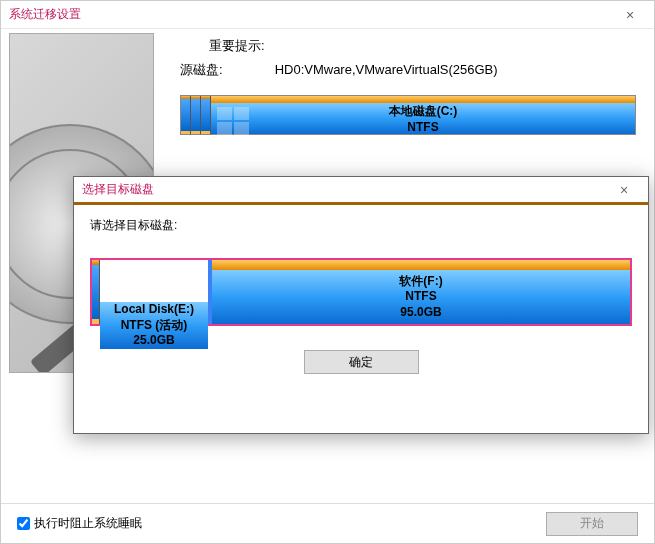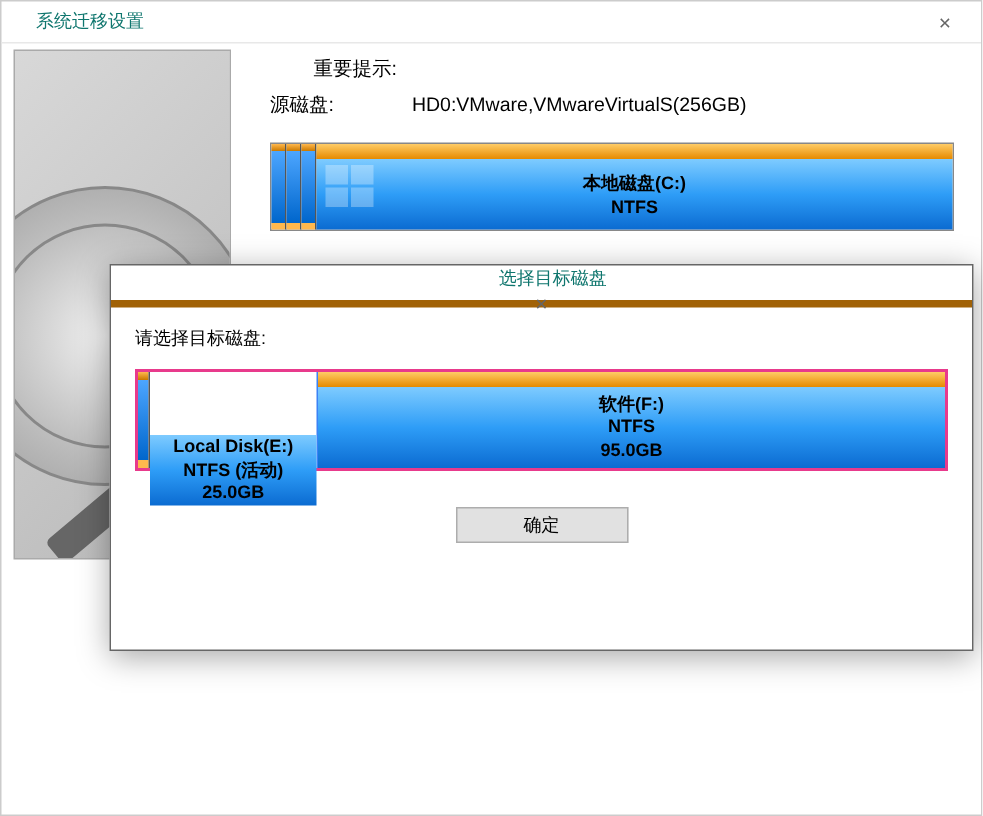--- a/index.html
+++ b/index.html
@@ -1,58 +1,58 @@
 <!DOCTYPE html>
 <html><head>
 <meta charset="utf-8">
 <style>
 * { box-sizing: border-box; margin: 0; padding: 0; }
 body { font-family: "Microsoft YaHei", "Segoe UI", sans-serif; font-size: 12px; background: #fff; width: 655px; height: 544px; overflow: hidden; position: relative; }
 
 .outer-window { width: 655px; height: 544px; border: 1px solid #ccc; position: relative; background: #fff; }
 .titlebar { height: 28px; display: flex; align-items: center; justify-content: space-between; padding: 0 8px; border-bottom: 1px solid #e8e8e8; }
-.titlebar .title { font-size: 12px; color: #0f766e; margin-left: 15px; }
+.titlebar .title { font-size: 12px; color: #be185d; }
 .titlebar .close { width: 32px; text-align: center; color: #666; font-size: 14px; cursor: default; }
 
 .main-body { display: flex; position: relative; height: calc(100% - 70px); }
 .hd-image { width: 145px; height: 340px; margin: 4px 8px; background: linear-gradient(135deg,#d8d8d8,#b8b8b8); border: 1px solid #aaa; position: relative; overflow: hidden; }
 .hd-image .platter { position:absolute; border-radius:50%; border:2px solid #888; }
 .hd-image .p1{width:200px;height:200px;left:-40px;top:90px;background:radial-gradient(circle,#e8e8e8,#999);}
 .hd-image .p2{width:150px;height:150px;left:-15px;top:115px;background:radial-gradient(circle,#f0f0f0,#aaa);}
 .hd-image .arm{position:absolute;width:140px;height:20px;background:#666;left:10px;top:280px;transform:rotate(-40deg);border-radius:4px;}
 
 .right-area { flex: 1; padding: 8px 18px; }
 .hint-title { font-size: 13px; margin-bottom: 6px; margin-left: 29px; }
 .hint-text { font-size: 13px; margin-bottom: 16px; }
 .src-label { font-size: 13px; margin-bottom: 6px; }
 .src-name { margin-left: 22px; padding-left: 30px; }
 
-.disk-bar { display: flex; height: 59px; border: 1px solid #888; margin-top: 16px; }
+.disk-bar { display: flex; height: 40px; border: 1px solid #888; margin-top: 16px; }
 .small-strip { width: 10px; background: linear-gradient(#ffb84d,#cc7a00 8%,#4da6ff 8%,#0066cc 92%,#ffb84d 92%); border-right: 1px solid #555; }
 .big-part { flex: 1; display: flex; flex-direction: column; }
 .orange-top { height: 10px; background: linear-gradient(#ffcc66,#e68a00); }
 .blue-body { flex: 1; background: linear-gradient(#7ecbff,#2e9df7 50%,#0b6bd1); display: flex; flex-direction: column; align-items: center; justify-content: center; color: #000; font-weight: bold; font-size: 12px; position: relative; }
 .win-flag { position:absolute; left:6px; top:4px; width:32px; height:28px; display:grid; grid-template-columns:1fr 1fr; grid-template-rows:1fr 1fr; gap:2px; opacity:.3;}
 .win-flag div{background:#fff;}
 
 .footer { position: absolute; bottom: 0; left:0; right:0; height: 40px; border-top: 1px solid #ddd; display:flex; align-items:center; padding:0 16px; justify-content: space-between; }
 .chk { display:flex; align-items:center; gap:4px; }
 .chk input{width:13px;height:13px;}
 .btn { width: 92px; height: 24px; border: 1px solid #adadad; background: #e1e1e1; font-size: 12px; color:#888; }
 
 
 .modal { position: absolute; left: 72px; top: 175px; width: 576px; height: 258px; background: #fff; border: 1px solid #666; box-shadow: 0 4px 20px rgba(0,0,0,.35); }
-.modal .titlebar { border-bottom: 5px solid #a16207; flex-direction: column; }
+.modal .titlebar { border-bottom: 3px solid #a16207; }
 .modal-body { padding: 12px 16px; }
-.target-prompt { font-size: 12px; margin-bottom: 12px; }
+.target-prompt { font-size: 12px; margin-bottom: 24px; }
 
 .target-bar { display:flex; height:68px; border: 2px solid #e83a8c; }
 .tstrip { width: 8px; background: linear-gradient(#ffb84d,#cc7a00 8%,#4da6ff 8%,#0066cc 92%,#ffb84d 92%); border-right:1px solid #555; }
 .tpart { display:flex; flex-direction:column; }
-.tpart.e { flex: 0 0 112px; border-right:1px solid #3b82f6;gap:42px; }
+.tpart.e { flex: 0 0 112px; border-right:4px solid #3b82f6;gap:42px; }
 .tpart.f { flex: 1; }
 .tpart .orange-top{height:10px;}
 .tpart .blue-body{font-weight:bold;}
 .tpart .blue-body span{line-height:1.3;}
 
 .disk-info { margin-top: 6px; font-size:12px; }
 .modal-buttons { display:flex; justify-content:center; gap:14px; margin-top: 24px; }
 .modal-buttons button { width:115px; height:24px; border:1px solid #adadad; background:#e1e1e1; font-size:12px; }
 </style>
 </head>
@@ -89,20 +89,27 @@
                 <div></div>
               </div>
             <span>本地磁盘(C:)</span>
             <span>NTFS</span>
           </div>
         </div>
       </div>
     </div>
   </div>
 
+  <div class="footer">
+    <label class="chk">
+      <input type="checkbox" checked="" style="">
+      <span>执行时阻止系统睡眠</span>
+    </label>
+    <button class="btn" disabled="">开始</button>
+  </div>
 
   <div class="modal">
     <div class="titlebar">
       <span class="title">选择目标磁盘</span>
       <span class="close">×</span>
     </div>
     <div class="modal-body">
       <div class="target-prompt">请选择目标磁盘:</div>
 
       <div class="target-bar">

